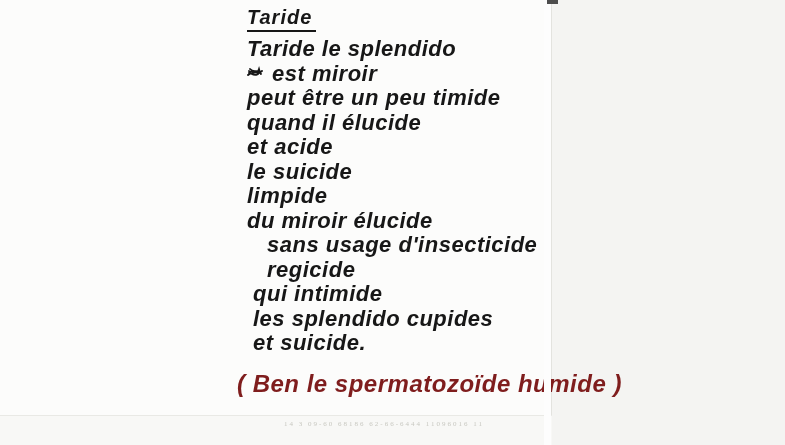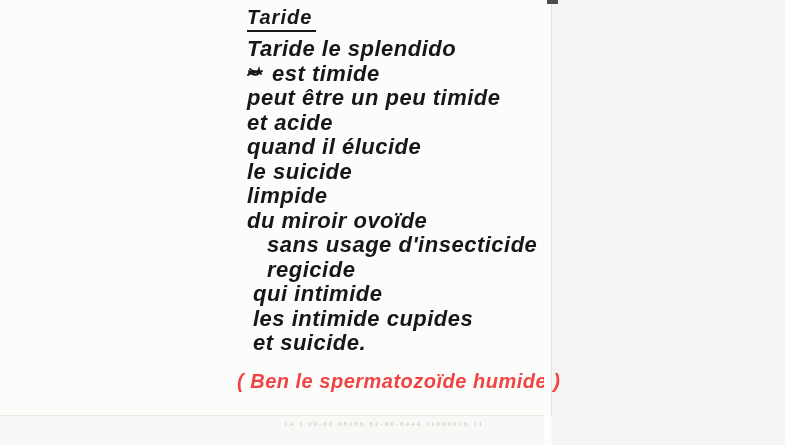--- a/index.html
+++ b/index.html
@@ -93,54 +93,54 @@
     vertical-align: middle;
     margin-right: 7px;
     margin-top: -4px;
   }
   .closing-line {
     position: absolute;
     left: 237px; top: 370px;
     font-family: cursive, sans-serif;
     font-style: italic;
     font-weight: bold;
-    font-size: 20px;
-    color: #ef4444;
+    font-size: 24px;
+    color: #7f1d1d;
     white-space: nowrap;
     letter-spacing: 0.5px;
   }
 </style>
 </head>
 <body>
 
 <div class="stage">
 
   <div class="page">
 
     <div class="poem">
       <div class="poem-title">Taride</div>
 
       <div class="poem-line">Taride le splendido</div>
 
       <div class="poem-line">
         <span class="scribble"><svg width="18" height="13" viewBox="0 0 18 13">
               <path d="M2 7 C5 1, 9 12, 12 3 C14 10, 6 11, 2 5 M1 9 C6 4, 11 9, 15 5 M3 3 C7 8, 11 2, 14 8" stroke="#171717" fill="none" stroke-width="1.8" stroke-linecap="round"></path>
-            </svg></span><span>est timide</span>
+            </svg></span><span>est miroir</span>
       </div>
 
       <div class="poem-line">peut être un peu timide</div>
+      <div class="poem-line">quand il élucide</div>
       <div class="poem-line">et acide</div>
-      <div class="poem-line">quand il élucide</div>
       <div class="poem-line">le suicide</div>
       <div class="poem-line">limpide</div>
-      <div class="poem-line">du miroir ovoïde</div>
+      <div class="poem-line">du miroir élucide</div>
       <div class="poem-line">sans usage d'insecticide</div>
       <div class="poem-line">regicide</div>
       <div class="poem-line">qui intimide</div>
-      <div class="poem-line">les intimide cupides</div>
+      <div class="poem-line">les splendido cupides</div>
       <div class="poem-line">et suicide.</div>
     </div>
 
     <div class="closing-line">( Ben le spermatozoïde humide )</div>
 
     <div class="bottom-strip">
       <div class="artifact-text">14   3 09-60   68186   62-66-6444   11096016 11</div>
     </div>
 
     <div class="page-edge-highlight"></div>

